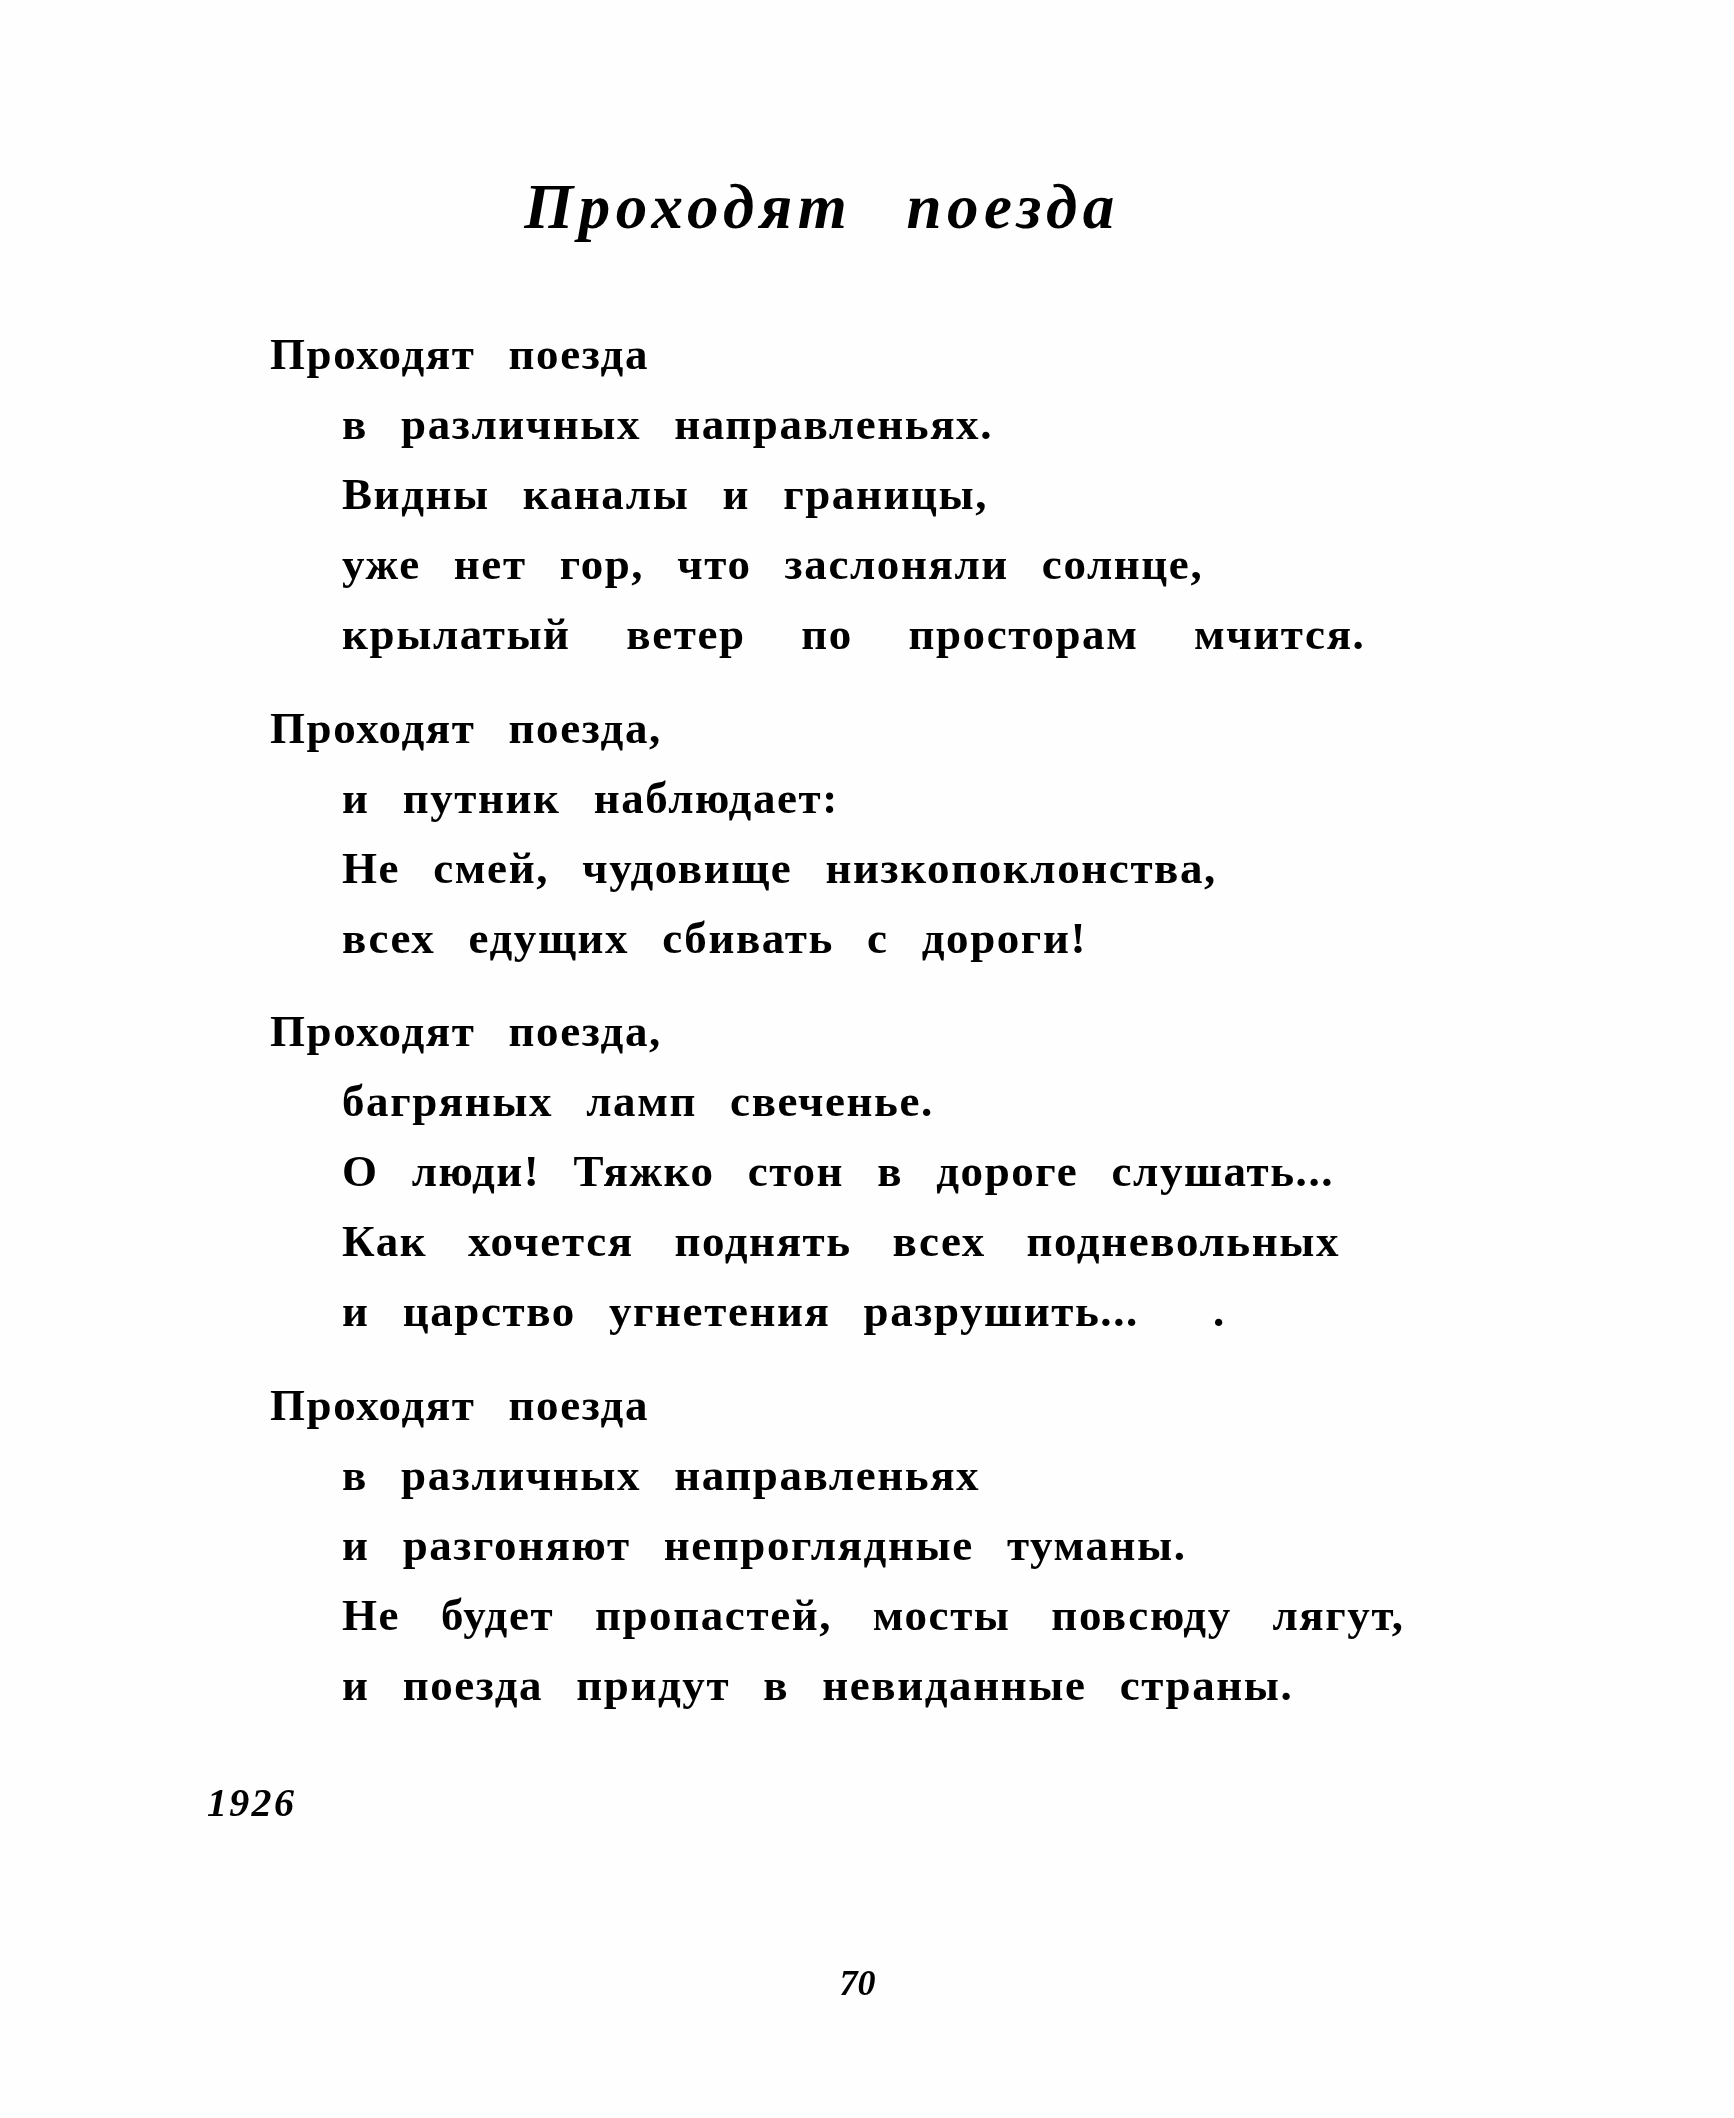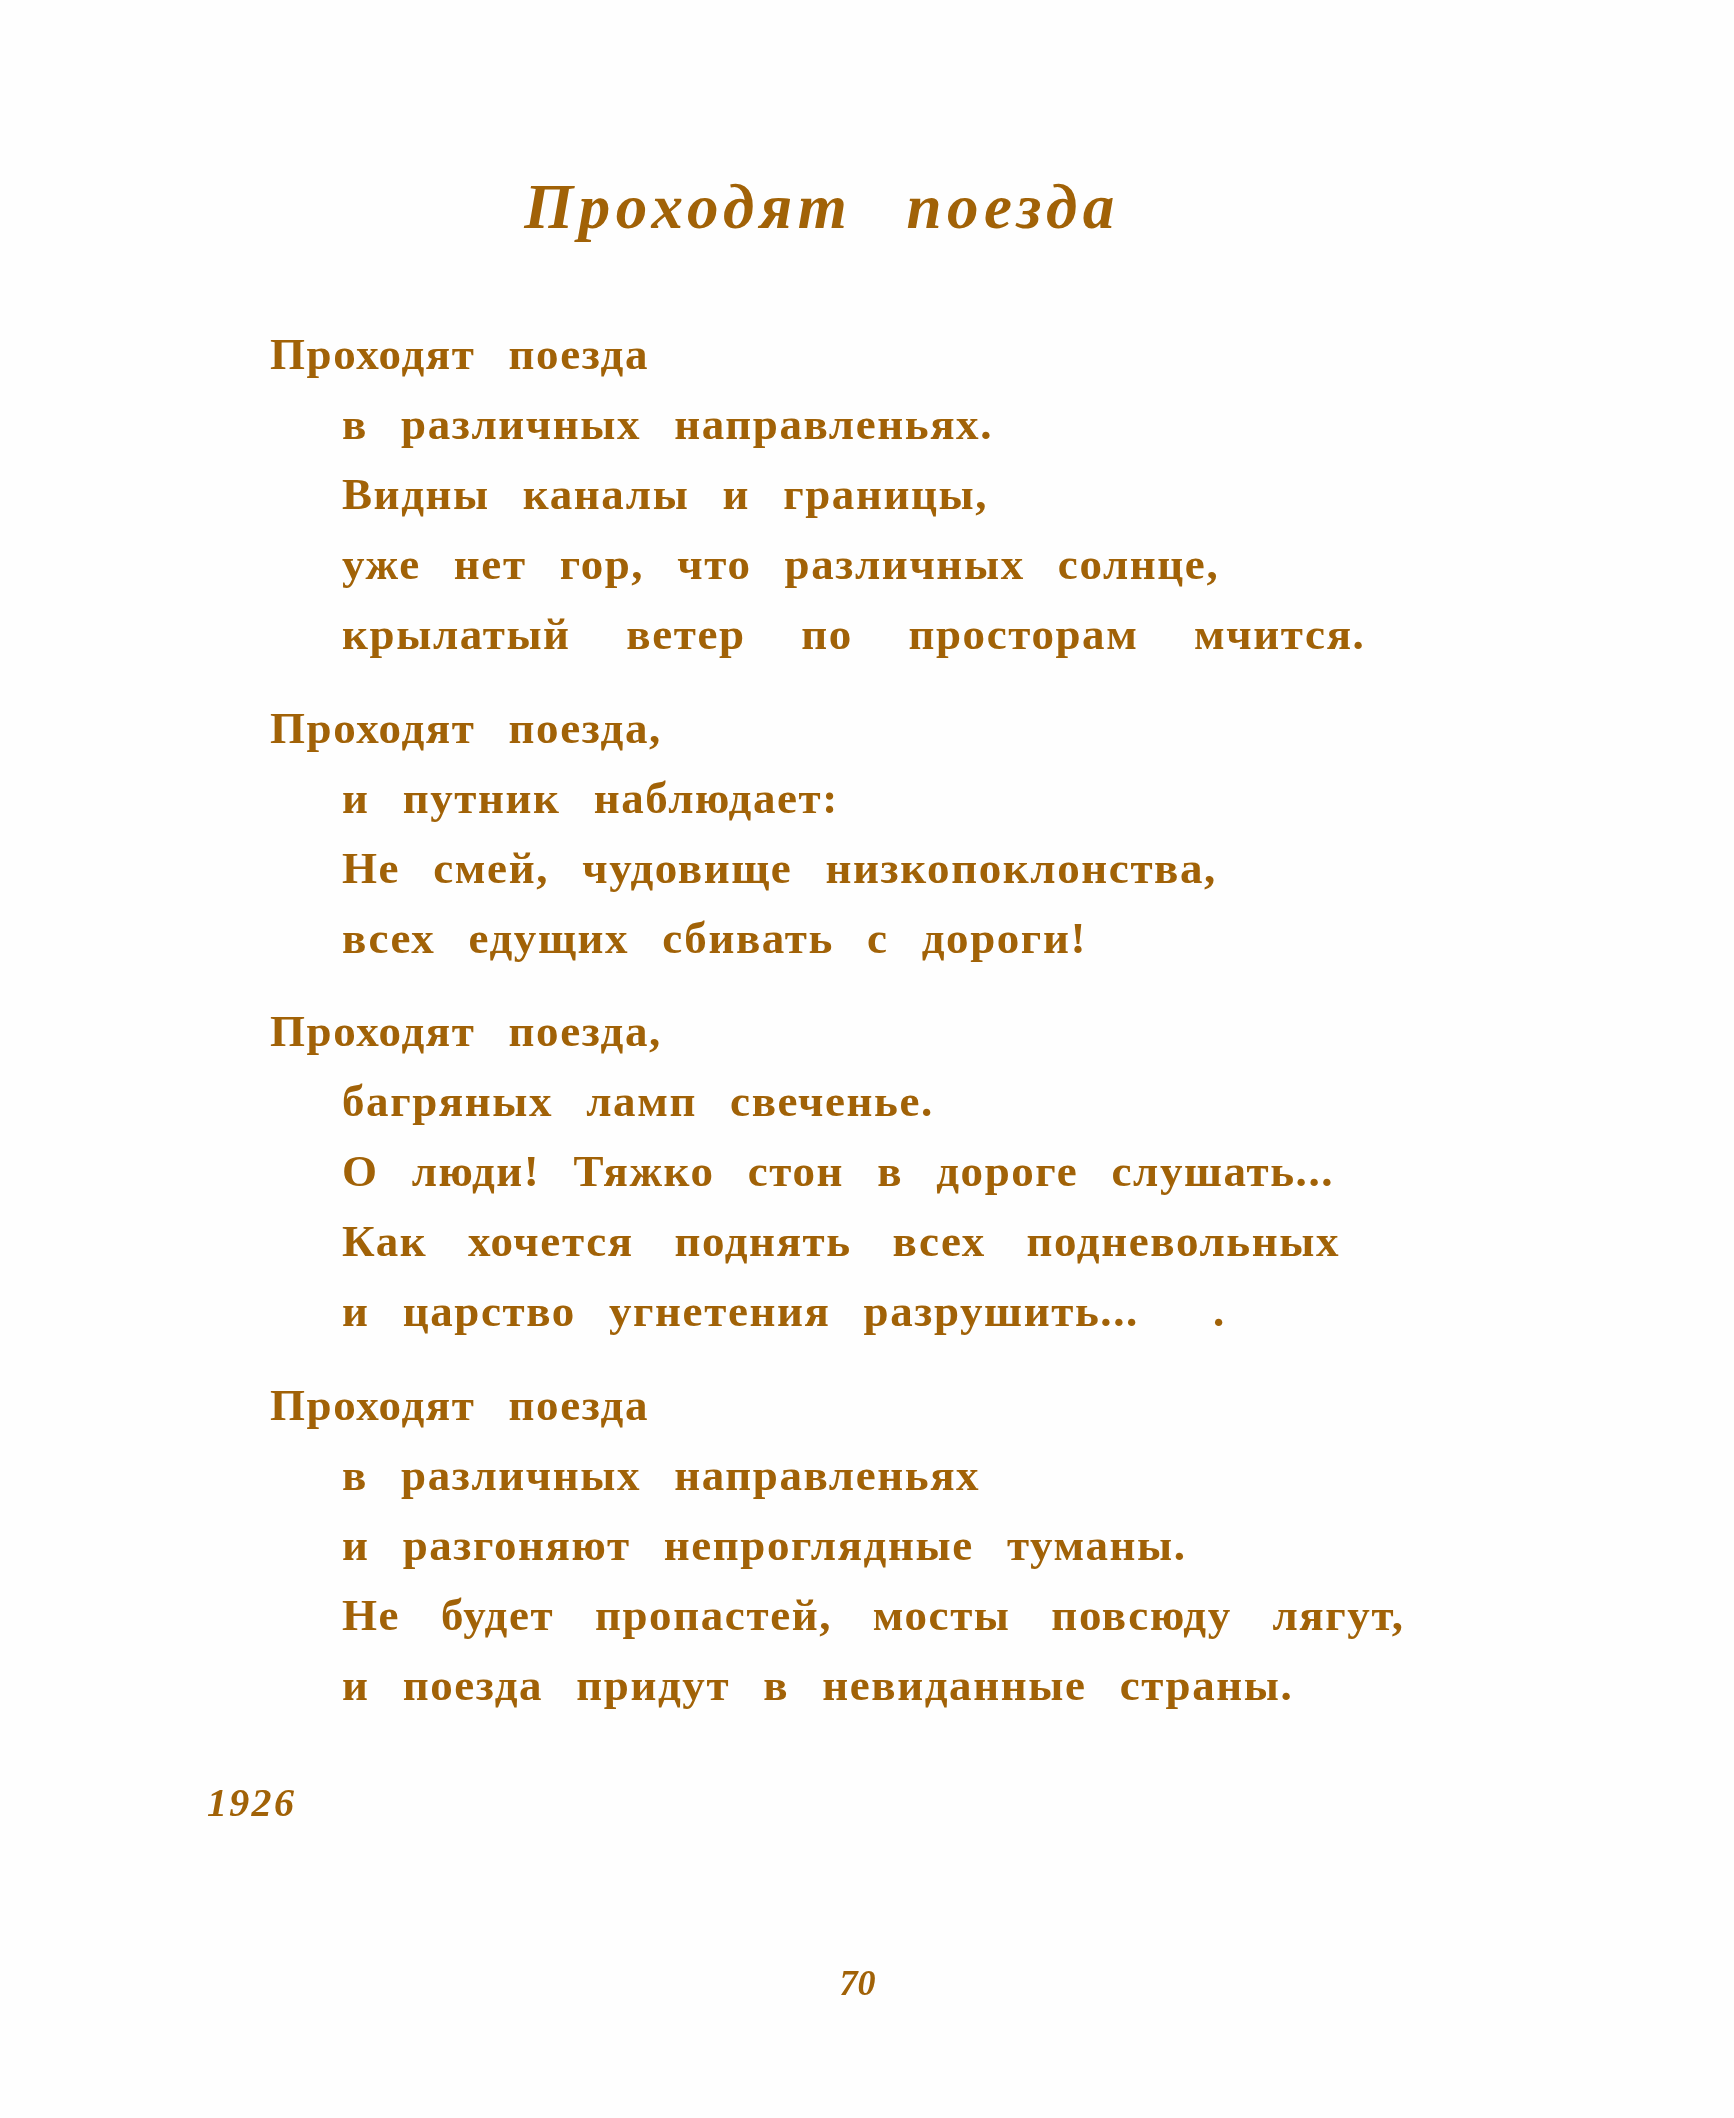--- a/index.html
+++ b/index.html
@@ -5,21 +5,21 @@
   html, body {
     margin: 0;
     padding: 0;
     background: #e8e8e8;
   }
   .page {
     position: relative;
     width: 1735px;
     height: 2119px;
     background: #fefefe;
-    color: #a16207;
+    color: #000000;
     font-family: "Liberation Serif", "DejaVu Serif", serif;
     overflow: hidden;
   }
   .poem-title {
     position: absolute;
     top: 171px;
     left: 0;
     width: 1644px;
     text-align: center;
     font-size: 63px;
@@ -86,21 +86,21 @@
 <div class="page">
 
   <div class="poem-title">Проходят поезда</div>
 
   <div class="poem">
 
     <div class="stanza">
       <div class="line">Проходят поезда</div>
       <div class="line indent">в различных направленьях.</div>
       <div class="line indent">Видны каналы и границы,</div>
-      <div class="line indent">уже нет гор, что различных солнце,</div>
+      <div class="line indent">уже нет гор, что заслоняли солнце,</div>
       <div class="line indent wide">крылатый ветер по просторам мчится.</div>
     </div>
 
     <div class="stanza">
       <div class="line">Проходят поезда,</div>
       <div class="line indent">и путник наблюдает:</div>
       <div class="line indent">Не смей, чудовище низкопоклонства,</div>
       <div class="line indent">всех едущих сбивать с дороги!</div>
     </div>
 

